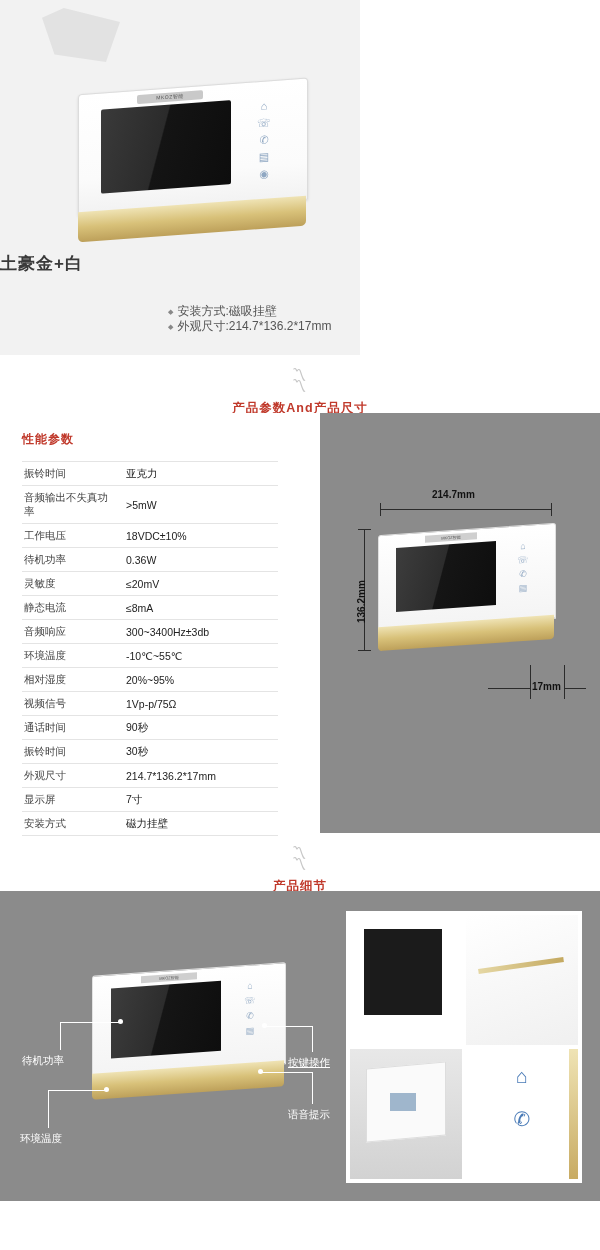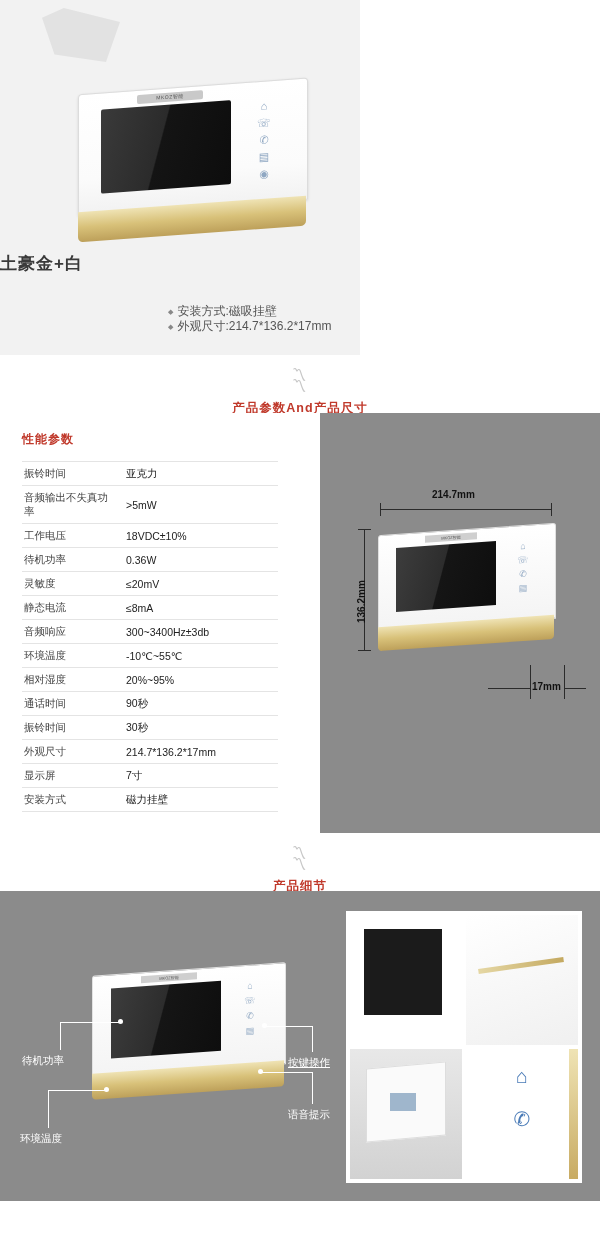--- a/index.html
+++ b/index.html
@@ -236,20 +236,24 @@
             </tr>
           <tr>
               <td class="k">环境温度</td>
               <td class="v">-10℃~55℃</td>
             </tr>
           <tr>
               <td class="k">相对湿度</td>
               <td class="v">20%~95%</td>
             </tr>
           <tr>
+              <td class="k">视频信号</td>
+              <td class="v">1Vp-p/75Ω</td>
+            </tr>
+          <tr>
               <td class="k">通话时间</td>
               <td class="v">90秒</td>
             </tr>
           <tr>
               <td class="k">振铃时间</td>
               <td class="v">30秒</td>
             </tr>
           <tr>
               <td class="k">外观尺寸</td>
               <td class="v">214.7*136.2*17mm</td>

